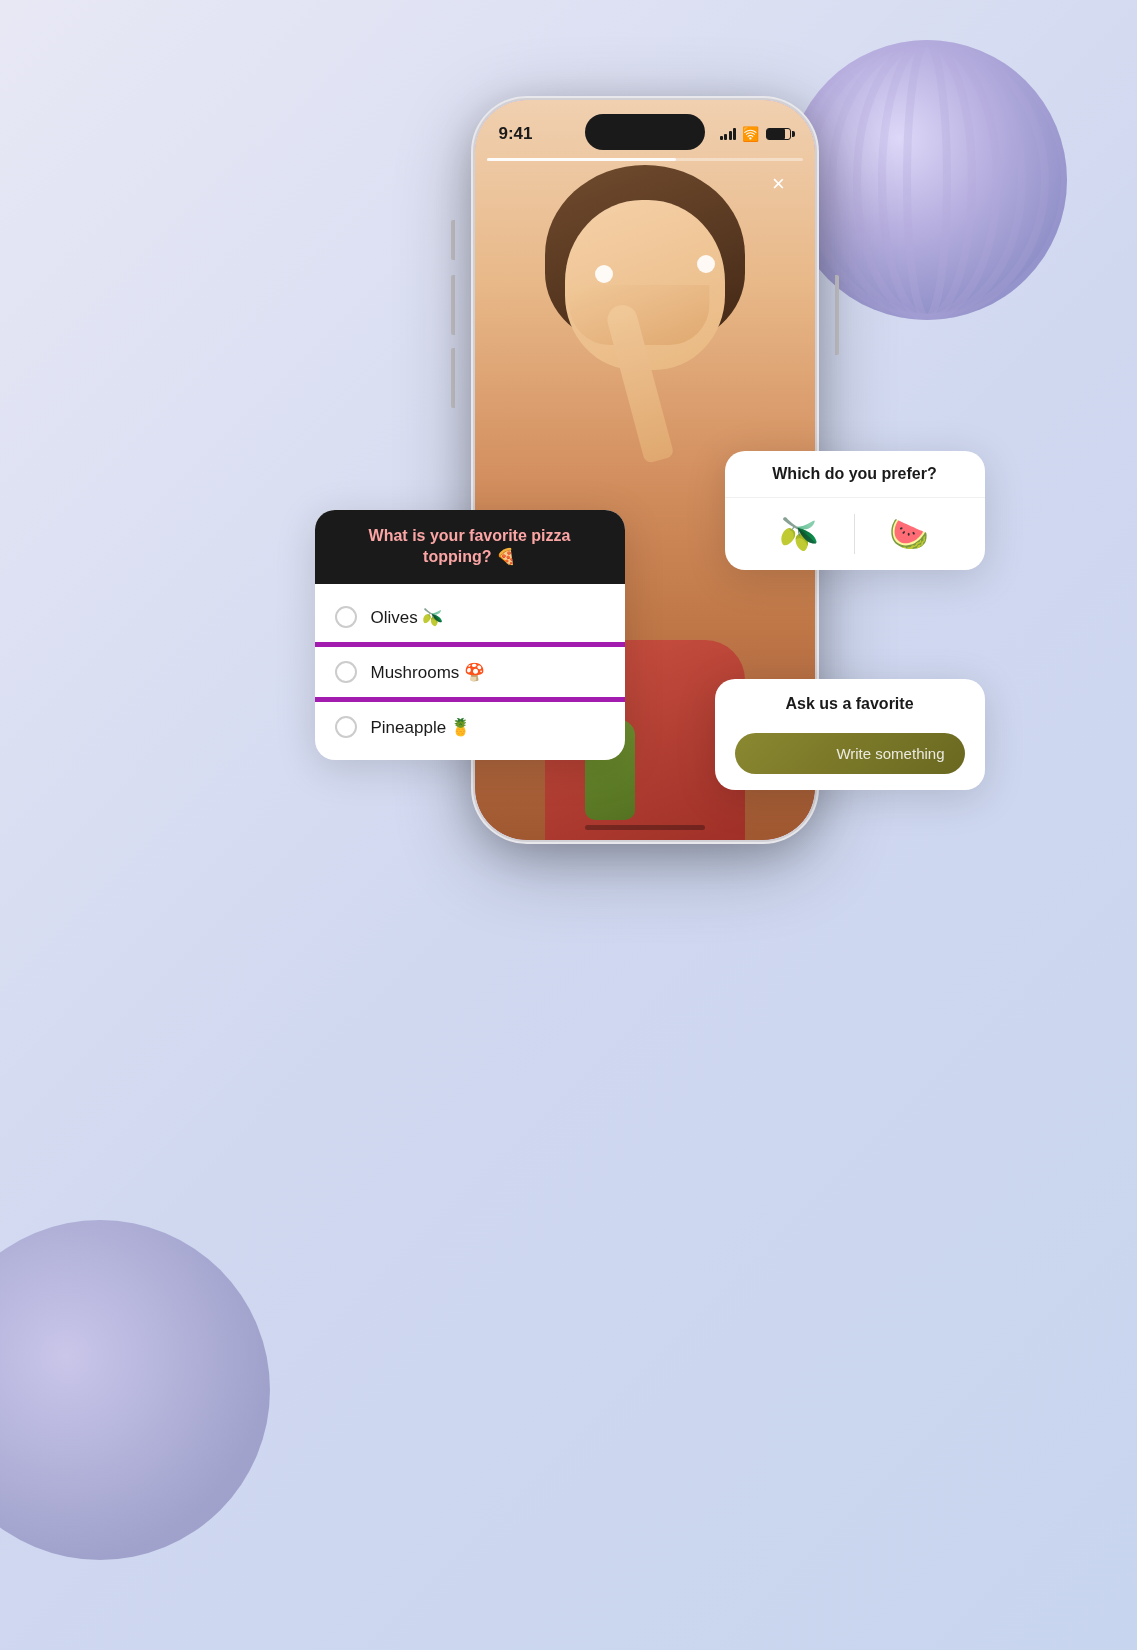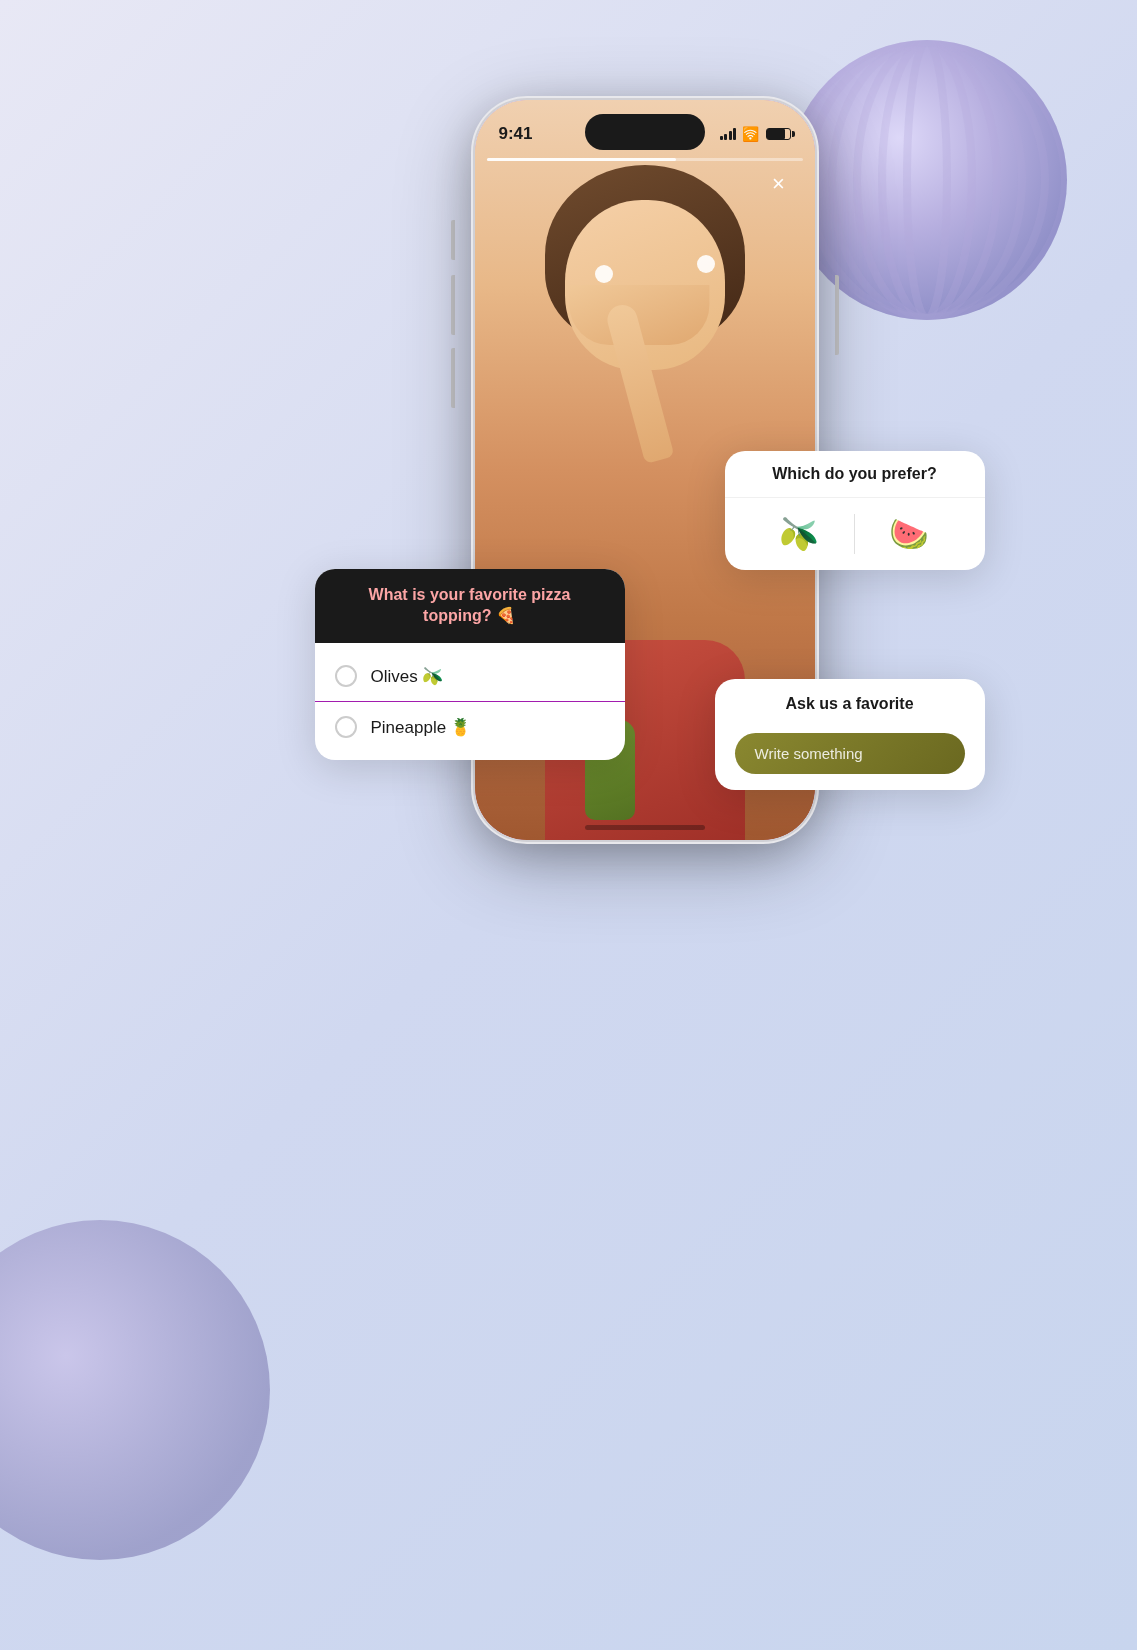--- a/index.html
+++ b/index.html
@@ -219,21 +219,21 @@
     }
 
     .poll-options {
       padding: 8px 0;
     }
 
     .poll-option {
       display: flex;
       align-items: center;
       padding: 14px 20px;
-      border-bottom: 1px solid #a21caf;
+      border-bottom: 5px solid #a21caf;
       gap: 14px;
     }
 
     .poll-option:last-child {
       border-bottom: none;
       align-items: flex-end;
     }
 
     .radio-circle {
       width: 22px;
@@ -313,21 +313,21 @@
       color: #1a1a1a;
       text-align: center;
       margin-bottom: 12px;
     }
 
     .ask-input {
       background: #808020;
       background: linear-gradient(135deg, #8a8830, #6a6820);
       border-radius: 30px;
       padding: 12px 20px;
-      text-align: left;
+      text-align: right;
       color: rgba(255,255,255,0.85);
       font-size: 15px;
       cursor: pointer;
       margin-top: 20px;
     }
 
     
     .signal-bars {
       display: inline-flex;
       align-items: flex-end;
@@ -480,20 +480,24 @@
     <div class="poll-header">
       <div class="poll-question">What is your favorite pizza topping? 🍕</div>
     </div>
     <div class="poll-options">
       <div class="poll-option">
         <div class="radio-circle"></div>
         <span class="poll-option-text">Olives 🫒</span>
       </div>
       <div class="poll-option">
         <div class="radio-circle"></div>
+        <span class="poll-option-text">Mushrooms 🍄</span>
+      </div>
+      <div class="poll-option">
+        <div class="radio-circle"></div>
         <span class="poll-option-text">Pineapple 🍍</span>
       </div>
     </div>
   </div>
 
   <div class="this-or-that-card">
     <div class="tot-header">
       <span class="tot-title">Which do you prefer?</span>
     </div>
     <div class="tot-choices">

